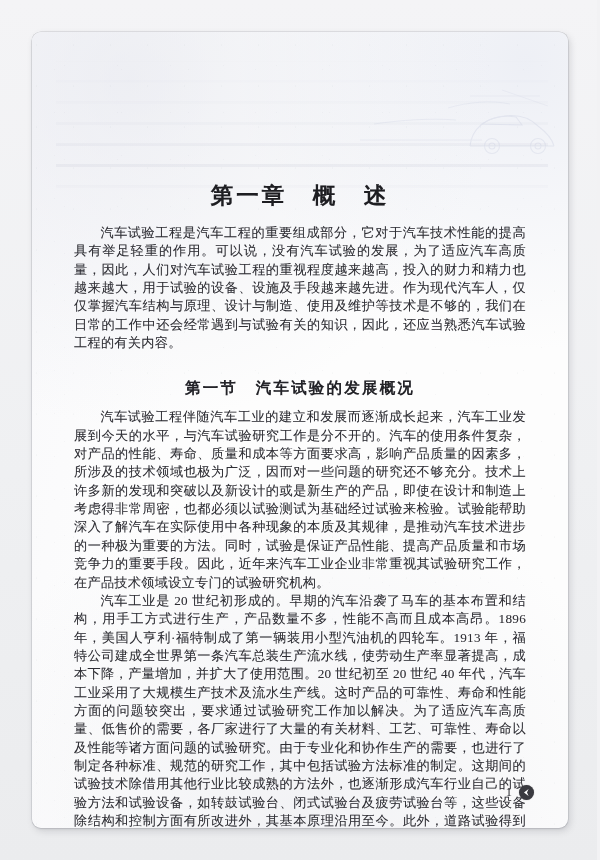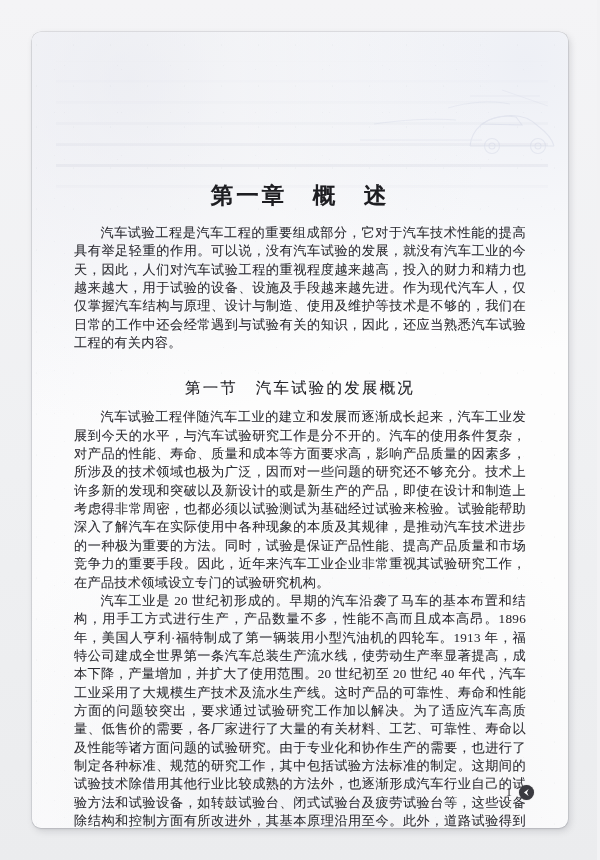--- a/index.html
+++ b/index.html
@@ -105,21 +105,21 @@
     color: #1e1e22;
     text-shadow: 0 0 .6px rgba(40,40,48,.35);
   }
 
   .section-title {
     margin: 0;
     padding-top: 26px;
     padding-bottom: 9px;
     text-align: center;
     font-size: 15.5px;
-    font-weight: normal;
+    font-weight: bold;
     letter-spacing: 2.2px;
     color: #232328;
     text-shadow: 0 0 .5px rgba(40,40,48,.25);
   }
 
   .body-block { padding-top: 13px; }
 
   p.para {
     margin: 0;
     font-size: 13.2px;
@@ -196,21 +196,21 @@
         <path d="M96 24 C116 18, 140 16, 158 20" stroke-width="0.7"></path>
         <path d="M118 12 L188 12 M150 6 L196 22" stroke-width="0.6"></path>
       </svg>
     </div>
 
     <div id="page-content">
 
       <h1 class="chapter-title">第一章　概　述</h1>
 
       <div class="body-block">
-        <p class="para">汽车试验工程是汽车工程的重要组成部分，它对于汽车技术性能的提高具有举足轻重的作用。可以说，没有汽车试验的发展，就没有汽车工业的今天，因此，人们对汽车试验工程的重视程度越来越高，投入的财力和精力也越来越大，用于试验的设备、设施及手段越来越先进。作为现代汽车人，仅仅掌握汽车结构与原理、设计与制造、使用及维护等技术是不够的，我们在日常的工作中还会经常遇到与试验有关的知识，因此，还应当熟悉汽车试验工程的有关内容。</p>
+        <p class="para">汽车试验工程是汽车工程的重要组成部分，它对于汽车技术性能的提高具有举足轻重的作用。可以说，没有汽车试验的发展，为了适应汽车高质量，因此，人们对汽车试验工程的重视程度越来越高，投入的财力和精力也越来越大，用于试验的设备、设施及手段越来越先进。作为现代汽车人，仅仅掌握汽车结构与原理、设计与制造、使用及维护等技术是不够的，我们在日常的工作中还会经常遇到与试验有关的知识，因此，还应当熟悉汽车试验工程的有关内容。</p>
       </div>
 
       <h2 class="section-title">第一节　汽车试验的发展概况</h2>
 
       <p class="para">汽车试验工程伴随汽车工业的建立和发展而逐渐成长起来，汽车工业发展到今天的水平，与汽车试验研究工作是分不开的。汽车的使用条件复杂，对产品的性能、寿命、质量和成本等方面要求高，影响产品质量的因素多，所涉及的技术领域也极为广泛，因而对一些问题的研究还不够充分。技术上许多新的发现和突破以及新设计的或是新生产的产品，即使在设计和制造上考虑得非常周密，也都必须以试验测试为基础经过试验来检验。试验能帮助深入了解汽车在实际使用中各种现象的本质及其规律，是推动汽车技术进步的一种极为重要的方法。同时，试验是保证产品性能、提高产品质量和市场竞争力的重要手段。因此，近年来汽车工业企业非常重视其试验研究工作，在产品技术领域设立专门的试验研究机构。</p>
 
       <p class="para">汽车工业是 20 世纪初形成的。早期的汽车沿袭了马车的基本布置和结构，用手工方式进行生产，产品数量不多，性能不高而且成本高昂。1896 年，美国人亨利·福特制成了第一辆装用小型汽油机的四轮车。1913 年，福特公司建成全世界第一条汽车总装生产流水线，使劳动生产率显著提高，成本下降，产量增加，并扩大了使用范围。20 世纪初至 20 世纪 40 年代，汽车工业采用了大规模生产技术及流水生产线。这时产品的可靠性、寿命和性能方面的问题较突出，要求通过试验研究工作加以解决。为了适应汽车高质量、低售价的需要，各厂家进行了大量的有关材料、工艺、可靠性、寿命以及性能等诸方面问题的试验研究。由于专业化和协作生产的需要，也进行了制定各种标准、规范的研究工作，其中包括试验方法标准的制定。这期间的试验技术除借用其他行业比较成熟的方法外，也逐渐形成汽车行业自己的试验方法和试验设备，如转鼓试验台、闭式试验台及疲劳试验台等，这些设备除结构和控制方面有所改进外，其基本原理沿用至今。此外，道路试验得到了充分的重视，成为汽车试验的基本方式之一，同时也出现了早期的汽车试验场。早期的汽车试验，虽然规模不大，范围不广，仪器设备比较简单，除个别厂家有试验场外，试验工作主要在试验台架和一般道路上进行，但汽车试验工作的基本方法是在这段时间形成的，并为以后试验技术的发展打下了良好的基础。</p>
 
     </div>
 

